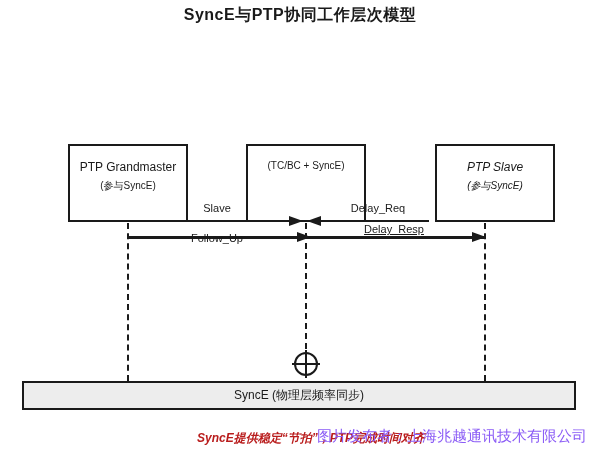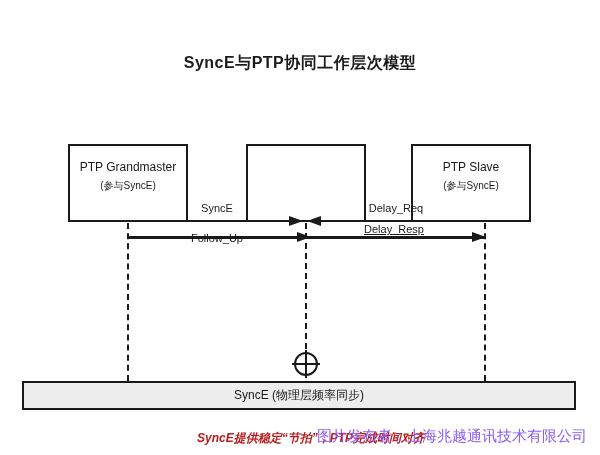--- a/index.html
+++ b/index.html
@@ -1,45 +1,45 @@
 <!DOCTYPE html>
 <html><head>
 <meta charset="utf-8">
 <style>
   * { margin:0; padding:0; box-sizing:border-box; }
   html,body { background:#fff; }
   body { font-family:"Liberation Sans","DejaVu Sans",sans-serif; color:#1a1a1a; }
   .stage { position:relative; width:600px; height:455px; background:#ffffff; overflow:hidden; }
   .abs { position:absolute; }
 
-  .title { left:0; right:0; top:5px; text-align:center; font-size:16px; font-weight:bold; letter-spacing:0.5px;margin-top:48px; }
+  .title { left:0; right:0; top:5px; text-align:center; font-size:16px; font-weight:bold; letter-spacing:0.5px; }
 
   .node { top:144px; width:120px; height:78px; border:2px solid #1a1a1a; background:#fff; text-align:center; padding-top:14px; }
   .node-1 { left:68px; }
   .node-2 { left:246px; }
-  .node-3 { left:411px; }
+  .node-3 { left:435px;font-style:italic; }
   .node .l1 { font-size:12px; margin-bottom:5px; }
   .node .l2 { font-size:10px; }
 
   .hline { height:2px; background:#1a1a1a; }
   .seg-sync { left:186px; top:220px; width:62px; }
   .seg-dreq { left:364px; top:220px; width:65px; }
   .thickline { left:128px; top:236px; width:356px; height:3px; background:#1a1a1a; }
 
   .tri { width:0; height:0; border-top:5px solid transparent; border-bottom:5px solid transparent; }
   .tri-r { border-left:14px solid #1a1a1a; }
   .tri-l { border-right:14px solid #1a1a1a; }
   .ah-mid-r { left:289px; top:216px; }
   .ah-mid-l { left:307px; top:216px; }
   .ah-fu    { left:297px; top:232px; }
   .ah-dr    { left:472px; top:232px; }
 
   .msg { font-size:11px; text-align:center; white-space:nowrap; }
   .lbl-sync { left:186px; top:202px; width:62px; }
-  .lbl-dreq { left:362px; top:202px; width:68px; }
+  .lbl-dreq { left:344px; top:202px; width:68px; }
   .lbl-fu   { left:186px; top:232px; width:62px; }
   .lbl-dresp{ left:358px; top:223px; width:72px;text-decoration:underline; }
 
   .vdash { width:0; border-left:2px dashed #1a1a1a; }
   .dash-1 { left:127px; top:223px; height:158px; }
   .dash-2 { left:305px; top:223px; height:126px; }
   .dash-3 { left:484px; top:223px; height:158px; }
 
   .cp-circle { left:294px; top:352px; width:24px; height:24px; border:2px solid #1a1a1a; border-radius:50%; background:#fff; }
   .cp-v { left:305px; top:350px; width:2px; height:28px; background:#1a1a1a; }
@@ -55,36 +55,37 @@
 
 <div class="stage">
 
   <div class="abs title">SyncE与PTP协同工作层次模型</div>
 
   <div class="abs node node-1">
     <div class="l1">PTP Grandmaster</div>
     <div class="l2">(参与SyncE)</div>
   </div>
   <div class="abs node node-2">
+    <div class="l2">(TC/BC + SyncE)</div>
   </div>
   <div class="abs node node-3">
     <div class="l1">PTP Slave</div>
     <div class="l2">(参与SyncE)</div>
   </div>
 
   <div class="abs hline seg-sync"></div>
   <div class="abs hline seg-dreq"></div>
   <div class="abs tri tri-r ah-mid-r"></div>
   <div class="abs tri tri-l ah-mid-l"></div>
 
   <div class="abs thickline"></div>
   <div class="abs tri tri-r ah-fu"></div>
   <div class="abs tri tri-r ah-dr"></div>
 
-  <div class="abs msg lbl-sync">SyncE</div>
+  <div class="abs msg lbl-sync">Slave</div>
   <div class="abs msg lbl-dreq">Delay_Req</div>
   <div class="abs msg lbl-fu">Follow_Up</div>
   <div class="abs msg lbl-dresp">Delay_Resp</div>
 
   <div class="abs vdash dash-1"></div>
   <div class="abs vdash dash-2"></div>
   <div class="abs vdash dash-3"></div>
 
   <div class="abs cp-circle"></div>
   <div class="abs cp-v"></div>

